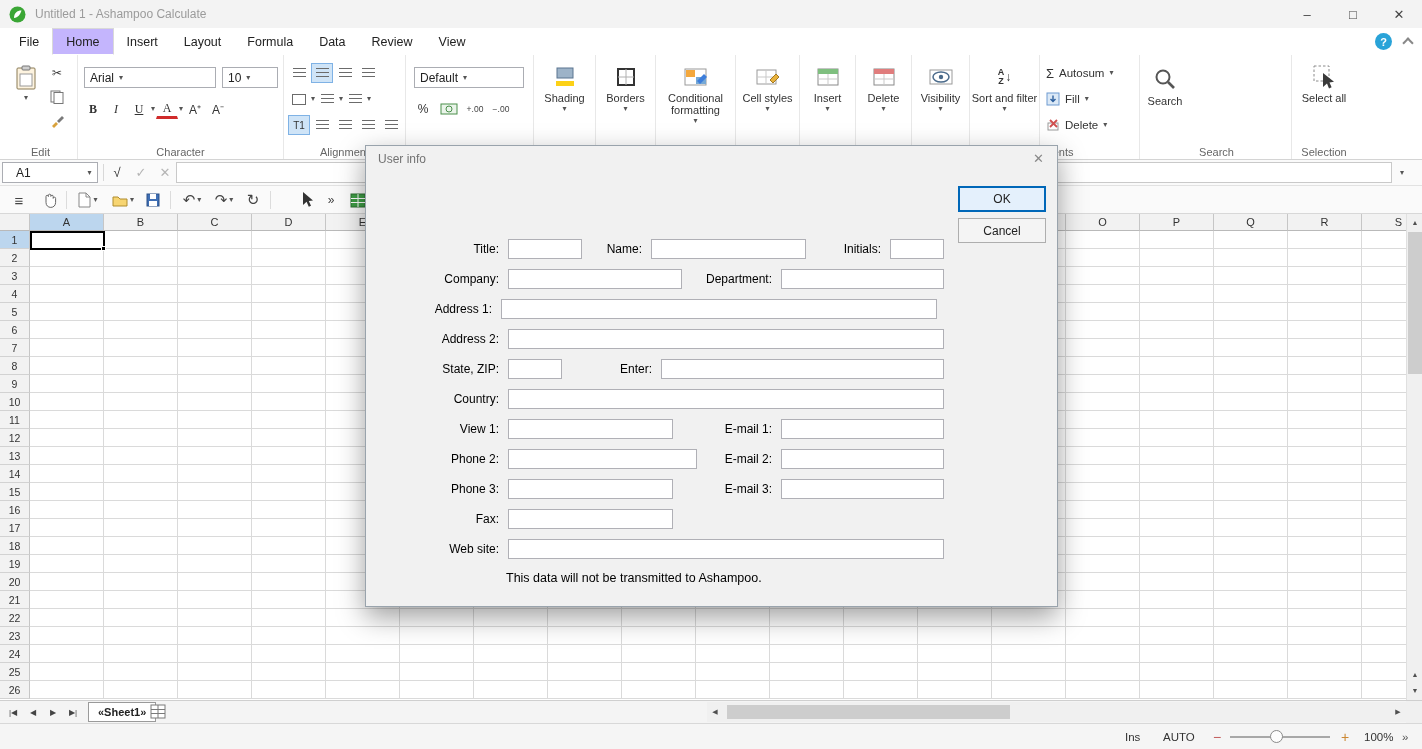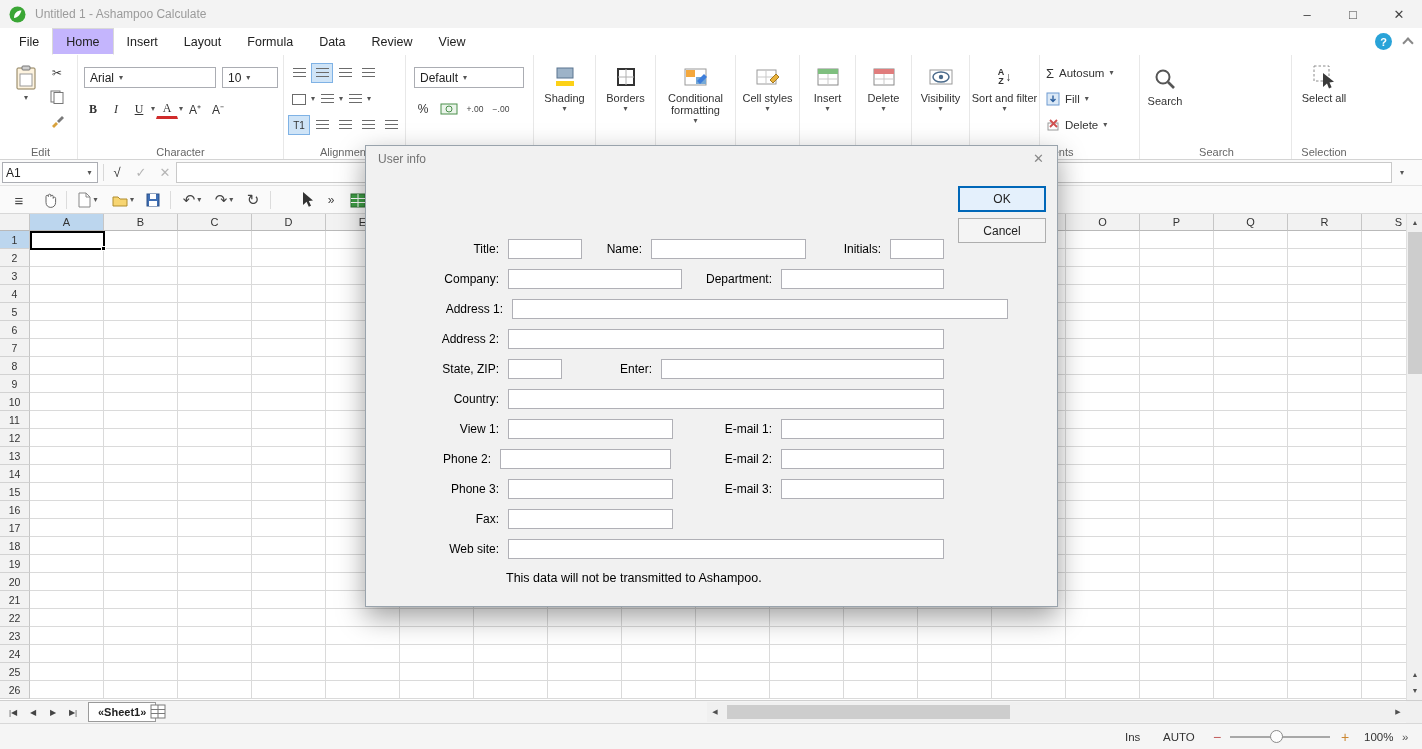--- a/index.html
+++ b/index.html
@@ -74,21 +74,21 @@
 .g-search .bigsearch{position:absolute;left:2px;top:4px;width:42px;height:78px;display:flex;flex-direction:column;align-items:center;gap:4px;padding-top:8px;font-size:11px;color:#333}
 .g-search .srows{position:absolute;left:48px;top:0}
 
 .g-selection{left:1294px;width:60px;border-right:none}
 
 .sorticon{display:flex;flex-direction:column;font-size:9px;font-weight:bold;line-height:9px;color:#333}
 .sortarr{font-size:12px;color:#333;margin-left:1px}
 
 
 .formulabar{position:absolute;left:0;top:160px;width:100%;height:26px;background:#fafafa;border-bottom:1px solid #e2e2e2}
-.namebox{position:absolute;left:2px;top:2px;width:96px;height:21px;background:#fff;border:1px solid #abadb3;display:flex;align-items:center;justify-content:space-between;padding-left:3px;font-size:12px}
+.namebox{position:absolute;left:2px;top:2px;width:96px;height:21px;background:#fff;border:1px solid #abadb3;display:flex;align-items:center;justify-content:space-between;padding-left:13px;font-size:12px}
 .namebox .cdd{width:15px;text-align:center;color:#555;font-size:8px}
 .fbicon{position:absolute;top:2px;width:22px;height:21px;display:flex;align-items:center;justify-content:center;font-size:13px}
 .fbsep{position:absolute;left:103px;top:4px;height:17px;border-left:1px solid #d8d8d8}
 .fbinput{position:absolute;left:176px;top:2px;width:1216px;height:21px;background:#fff;border:1px solid #c9c9c9}
 .fbdd{position:absolute;right:12px;top:2px;width:16px;height:21px;display:flex;align-items:center;justify-content:center;color:#555;font-size:8px}
 
 
 .toolbar2{position:absolute;left:0;top:186px;width:100%;height:28px;background:#fafafa;border-bottom:1px solid #d8d8d8}
 .t2btn{position:absolute;top:3px;height:22px;display:flex;align-items:center;justify-content:center;gap:2px;color:#444;font-size:15px}
 .t2sep{position:absolute;top:5px;height:18px;border-left:1px solid #dcdcdc}
@@ -135,28 +135,28 @@
 .btn.cancel{top:72px;height:25px;background:#f4f4f4;border:1px solid #aeaeae}
 .fld{position:absolute;height:20px}
 .flabel{position:absolute;right:100%;margin-right:9px;top:0;line-height:20px;font-size:12px;white-space:nowrap;color:#000}
 .finput{width:100%;height:20px;border:1px solid #b0b0b6;background:#fff;font:12px "Liberation Sans",sans-serif;padding:0 3px}
 .dlg-footer{position:absolute;left:140px;top:425px;font-size:12.5px;color:#000}
 .fld-title{left:142px;top:93px;width:74px}
 .fld-name{left:285px;top:93px;width:155px}
 .fld-initials{left:524px;top:93px;width:54px}
 .fld-company{left:142px;top:123px;width:174px}
 .fld-department{left:415px;top:123px;width:163px}
-.fld-address1{left:146px;top:153px;width:496px}
+.fld-address1{left:135px;top:153px;width:436px}
 .fld-address2{left:142px;top:183px;width:436px}
 .fld-state_zip{left:142px;top:213px;width:54px}
 .fld-city{left:295px;top:213px;width:283px}
 .fld-country{left:142px;top:243px;width:436px}
 .fld-phone1{left:142px;top:273px;width:165px}
 .fld-email1{left:415px;top:273px;width:163px}
-.fld-phone2{left:134px;top:303px;width:171px}
+.fld-phone2{left:142px;top:303px;width:189px}
 .fld-email2{left:415px;top:303px;width:163px}
 .fld-phone3{left:142px;top:333px;width:165px}
 .fld-email3{left:415px;top:333px;width:163px}
 .fld-fax{left:142px;top:363px;width:165px}
 .fld-website{left:142px;top:393px;width:436px}
 </style>
 </head>
 <body>
 
 <div id="app">

